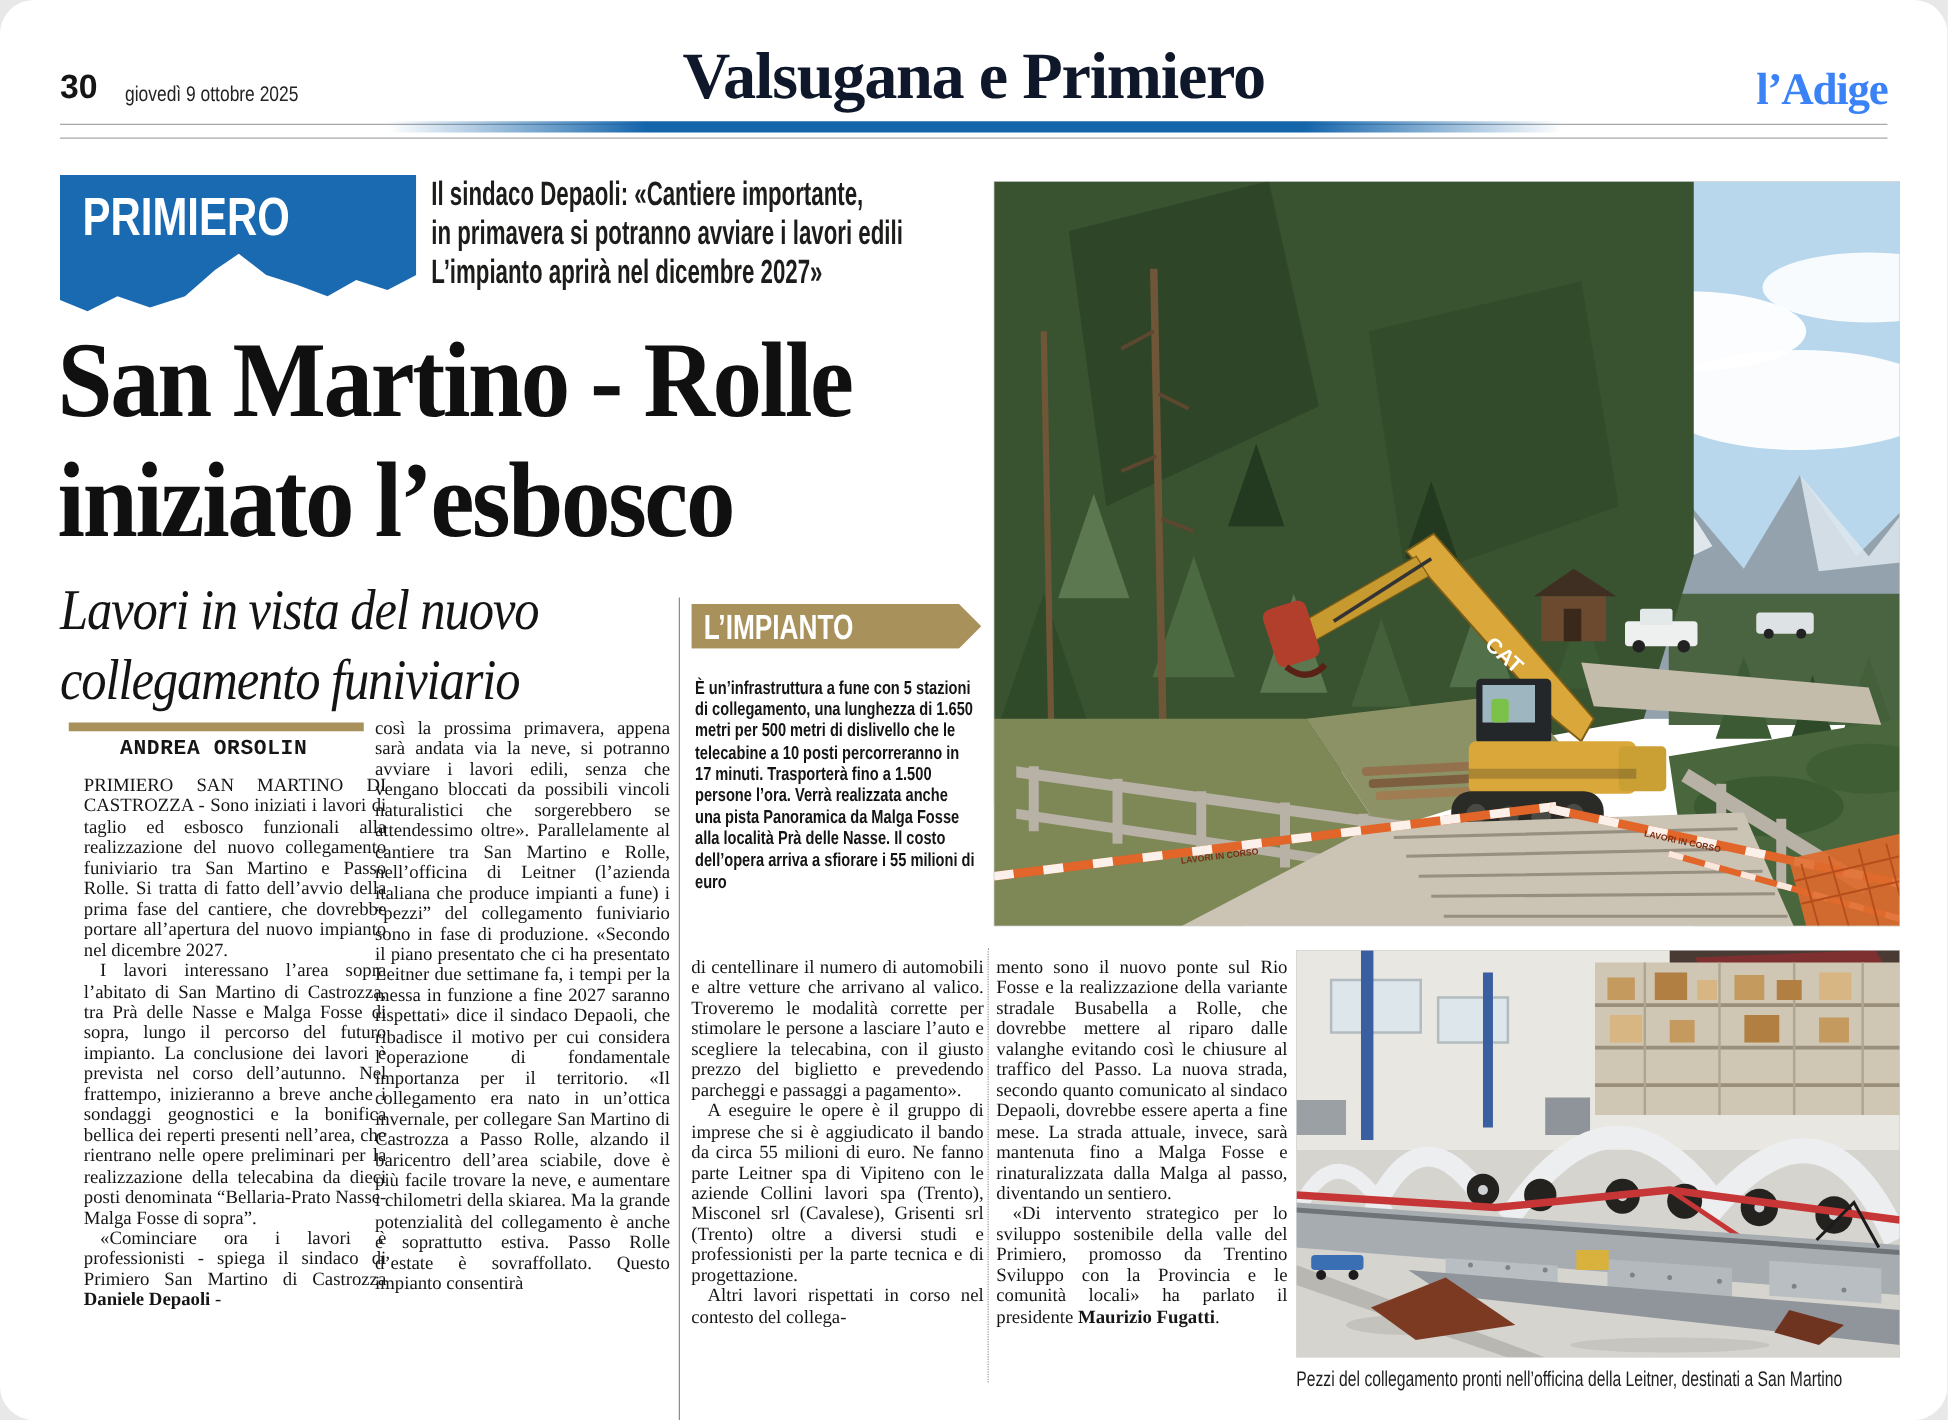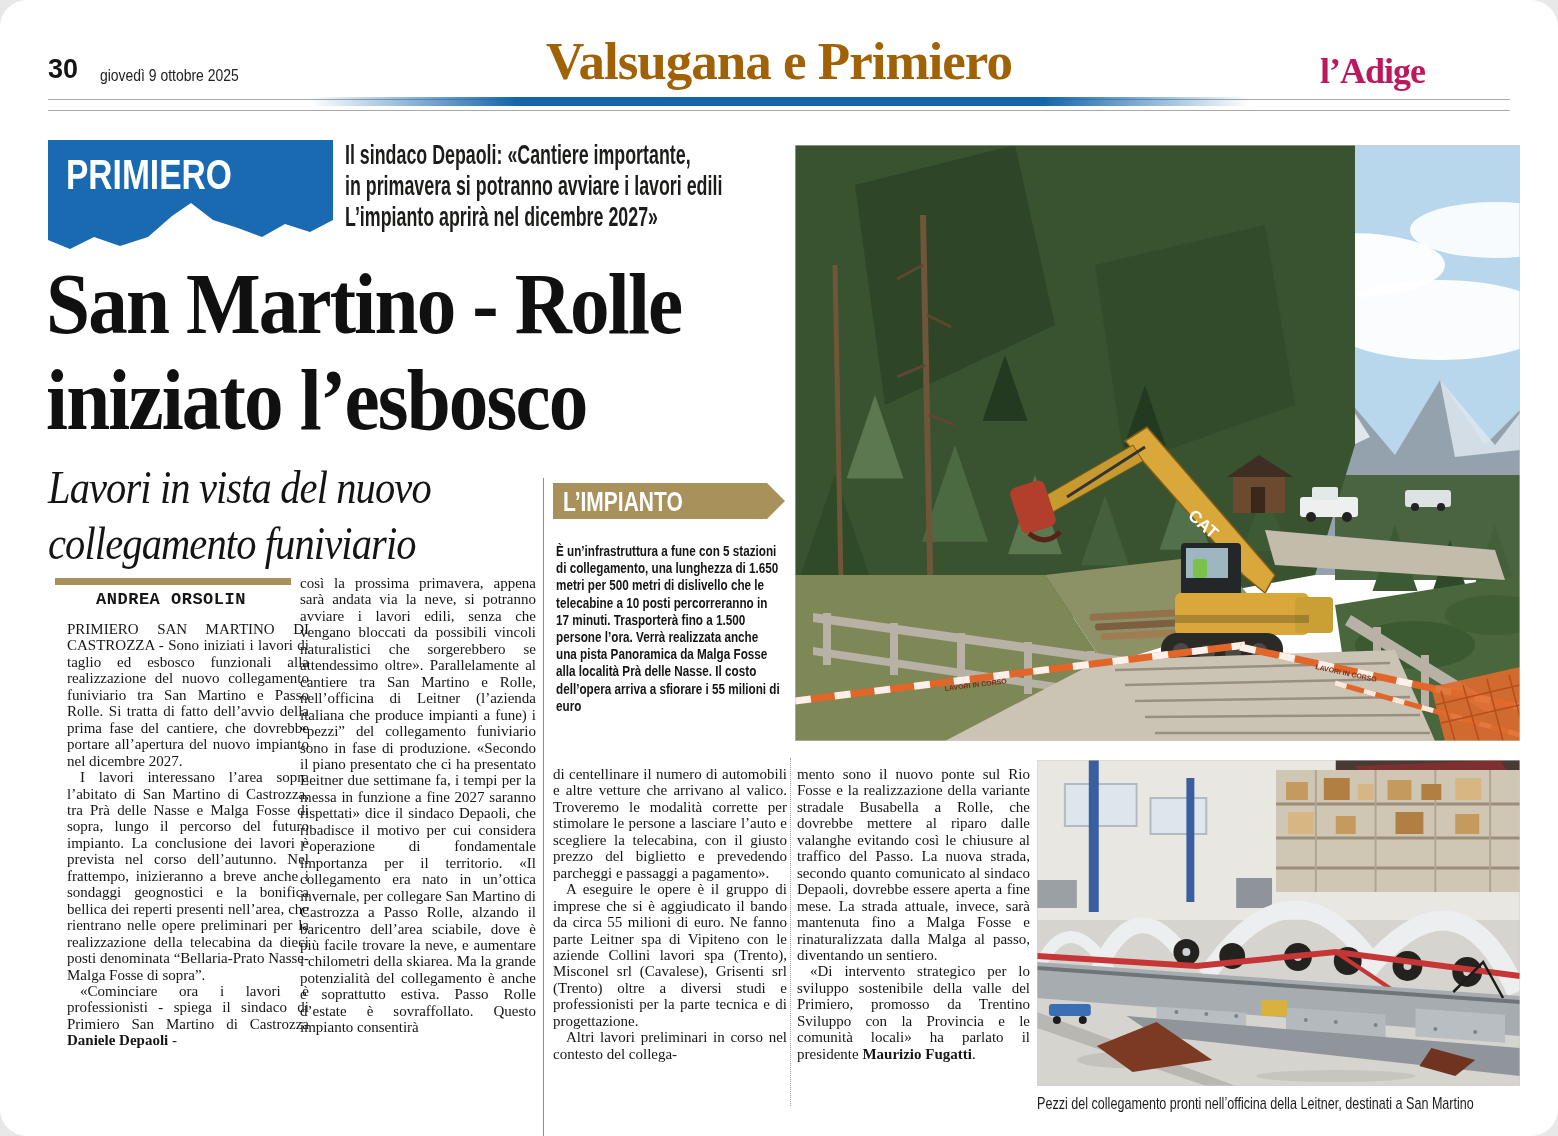--- a/index.html
+++ b/index.html
@@ -5,21 +5,21 @@
   html,body{margin:0;padding:0;background:#e8e8e8;}
   .sheet{position:relative;width:1558px;height:1136px;background:#ffffff;overflow:hidden;
          font-family:"Liberation Serif",serif;color:#151515;margin:0 auto;border-radius:27px;}
   .abs{position:absolute;}
   .scx{transform-origin:0 0;}
 
   
   .pagenum{left:48px;top:54px;font-family:"Liberation Sans",sans-serif;font-weight:bold;font-size:27px;}
   .date{left:100px;top:66px;font-family:"Liberation Sans",sans-serif;font-size:17px;transform:scaleX(.82);letter-spacing:0;color:#222;}
   .section-title{left:379px;top:31px;width:800px;text-align:center;font-weight:bold;font-size:53px;letter-spacing:-1px;}
-  .masthead{left:1320px;top:50px;width:190px;text-align:left;font-weight:bold;font-size:36px;letter-spacing:-1px;color:#be185d;}
+  .masthead{left:1320px;top:50px;width:190px;text-align:right;font-weight:bold;font-size:36px;letter-spacing:-1px;color:#3b82f6;}
   .hairline{left:48px;width:1462px;height:1px;background:#a9a9a9;}
   .bluebar{left:310px;top:97px;width:940px;height:9px;}
 
   
   .kicker-box{left:48px;top:140px;width:285px;height:118px;}
   .kicker-label{left:66px;top:150px;font-family:"Liberation Sans",sans-serif;font-weight:bold;
                 font-size:43px;color:#fff;transform:scaleX(.78);white-space:nowrap;}
   .quote{left:345px;top:140px;font-family:"Liberation Sans",sans-serif;font-weight:bold;font-size:27px;
          line-height:31px;color:#1c1c1a;transform:scaleX(.66);white-space:nowrap;}
 
@@ -61,21 +61,21 @@
   .caption{left:1037px;top:1094px;font-family:"Liberation Sans",sans-serif;font-size:17px;color:#1d1d1d;
            transform:scaleX(.74);white-space:nowrap;}
 </style>
 </head>
 <body>
 
 <div class="sheet">
 
   <div class="abs pagenum">30</div>
   <div class="abs date scx">giovedì 9 ottobre 2025</div>
-  <div class="abs section-title" style="color:#a16207;">Valsugana e Primiero</div>
+  <div class="abs section-title" style="color:#0f172a;">Valsugana e Primiero</div>
   <div class="abs masthead">l’Adige</div>
   <div class="abs hairline" style="top:99px;"></div>
   <div class="abs bluebar" style="background:linear-gradient(90deg, rgba(21,101,171,0) 0%, #1565ab 22%, #1565ab 78%, rgba(21,101,171,0) 100%);"></div>
   <div class="abs hairline" style="top:110px;"></div>
 
   <div class="abs kicker-box">
     <svg viewBox="0 0 285 118">
       <path fill="#1a6ab2" d="M0,0 H285 V80 L262,92 237,84 214,97 190,88 165,80 143,63 124,76 100,97 72,106 46,97 22,109 0,100 Z"></path>
     </svg>
   </div>
@@ -109,21 +109,21 @@
       <p class="para"><span>PRIMIERO SAN MARTINO DI CASTROZZA - Sono iniziati i lavori di taglio ed esbosco funzionali alla realizzazione del nuovo collegamento funiviario tra San Martino e Passo Rolle. Si tratta di fatto dell’avvio della prima fase del cantiere, che dovrebbe portare all’apertura del nuovo impianto nel dicembre 2027.</span></p>
       <p class="para ind"><span>I lavori interessano l’area sopra l’abitato di San Martino di Castrozza, tra Prà delle Nasse e Malga Fosse di sopra, lungo il percorso del futuro impianto. La conclusione dei lavori è prevista nel corso dell’autunno. Nel frattempo, inizieranno a breve anche i sondaggi geognostici e la bonifica bellica dei reperti presenti nell’area, che rientrano nelle opere preliminari per la realizzazione della telecabina da dieci posti denominata “Bellaria-Prato Nasse-Malga Fosse di sopra”.</span></p>
       <p class="para ind"><span>«Cominciare ora i lavori è professionisti - spiega il sindaco di Primiero San Martino di Castrozza </span><span class="b">Daniele Depaoli</span><span> -</span></p>
     </div>
   <div class="abs bodycol col2">
       <p class="para"><span>così la prossima primavera, appena sarà andata via la neve, si potranno avviare i lavori edili, senza che vengano bloccati da possibili vincoli naturalistici che sorgerebbero se attendessimo oltre». Parallelamente al cantiere tra San Martino e Rolle, nell’officina di Leitner (l’azienda italiana che produce impianti a fune) i “pezzi” del collegamento funiviario sono in fase di produzione. «Secondo il piano presentato che ci ha presentato Leitner due settimane fa, i tempi per la messa in funzione a fine 2027 saranno rispettati» dice il sindaco Depaoli, che ribadisce il motivo per cui considera l’operazione di fondamentale importanza per il territorio. «Il collegamento era nato in un’ottica invernale, per collegare San Martino di Castrozza a Passo Rolle, alzando il baricentro dell’area sciabile, dove è più facile trovare la neve, e aumentare i chilometri della skiarea. Ma la grande potenzialità del collegamento è anche e soprattutto estiva. Passo Rolle d’estate è sovraffollato. Questo impianto consentirà</span></p>
     </div>
   <div class="abs bodycol col3">
       <p class="para"><span>di centellinare il numero di automobili e altre vetture che arrivano al valico. Troveremo le modalità corrette per stimolare le persone a lasciare l’auto e scegliere la telecabina, con il giusto prezzo del biglietto e prevedendo parcheggi e passaggi a pagamento».</span></p>
       <p class="para ind"><span>A eseguire le opere è il gruppo di imprese che si è aggiudicato il bando da circa 55 milioni di euro. Ne fanno parte Leitner spa di Vipiteno con le aziende Collini lavori spa (Trento), Misconel srl (Cavalese), Grisenti srl (Trento) oltre a diversi studi e professionisti per la parte tecnica e di progettazione.</span></p>
-      <p class="para ind"><span>Altri lavori preliminari in corso nel contesto del collega-</span></p>
+      <p class="para ind"><span>Altri lavori rispettati in corso nel contesto del collega-</span></p>
     </div>
   <div class="abs bodycol col4">
       <p class="para"><span>mento sono il nuovo ponte sul Rio Fosse e la realizzazione della variante stradale Busabella a Rolle, che dovrebbe mettere al riparo dalle valanghe evitando così le chiusure al traffico del Passo. La nuova strada, secondo quanto comunicato al sindaco Depaoli, dovrebbe essere aperta a fine mese. La strada attuale, invece, sarà mantenuta fino a Malga Fosse e rinaturalizzata dalla Malga al passo, diventando un sentiero.</span></p>
       <p class="para ind"><span>«Di intervento strategico per lo sviluppo sostenibile della valle del Primiero, promosso da Trentino Sviluppo con la Provincia e le comunità locali» ha parlato il presidente </span><span class="b">Maurizio Fugatti</span><span>.</span></p>
     </div>
 
   <div class="abs photo1">
     <svg viewBox="0 0 725 596" preserveAspectRatio="none">
       <defs>
           <polygon id="tr" points="0,0 -15,44 15,44"></polygon>

